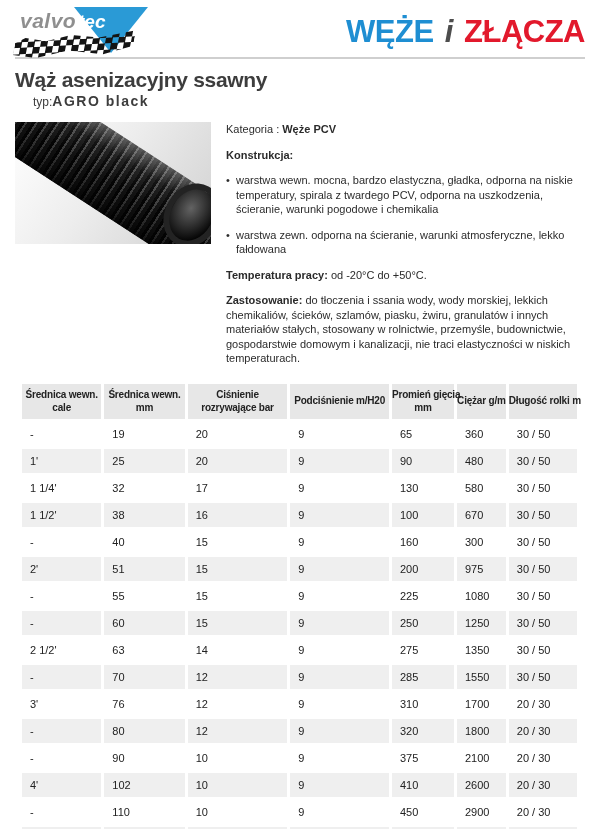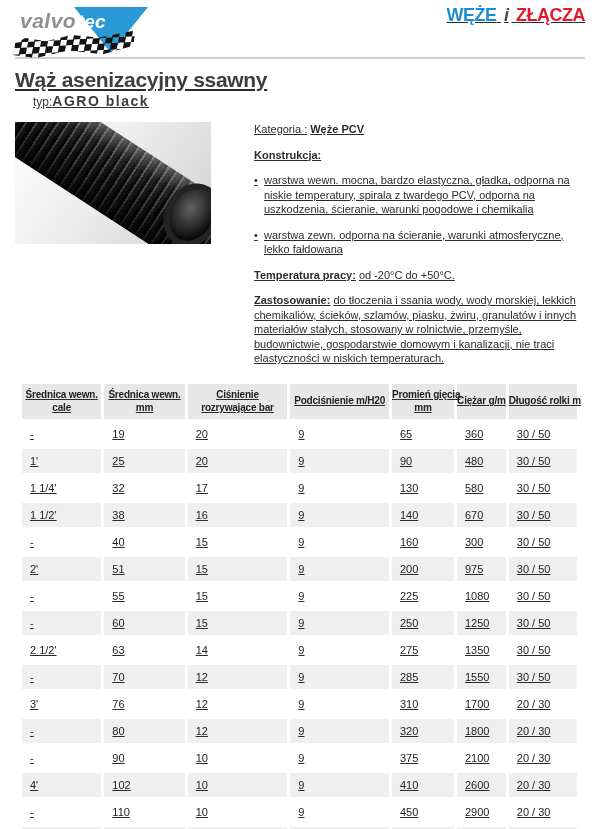--- a/index.html
+++ b/index.html
@@ -1,36 +1,36 @@
 <!DOCTYPE html>
 <html><head>
 <meta charset="utf-8">
 <style>
   html,body { margin:0; padding:0; }
   body {
     width:600px; height:829px; background:#ffffff;
     font-family:"Liberation Sans", sans-serif; color:#2b2b2b;
     -webkit-font-smoothing:antialiased;
   }
-  .page { position:relative; width:600px; height:829px; overflow:hidden; background:#fff;text-decoration:underline; }
+  .page { position:relative; width:600px; height:829px; overflow:hidden; background:#fff; }
 
   
   .topbar { display:flex; justify-content:space-between; align-items:flex-start; padding:5px 15px 0 14px; height:52px; }
   .logo { position:relative; width:150px; height:52px; }
   .logo-triangle { position:absolute; left:60px; top:2px; width:0; height:0;
     border-left:37px solid transparent; border-right:37px solid transparent; border-top:46px solid #2a9ad6; }
   .logo-valvo { position:absolute; left:6px; top:4px; z-index:2; font-size:21px; font-weight:bold; font-style:italic; color:#8f8f8f; letter-spacing:.5px; }
   .logo-tec { position:absolute; left:64px; top:6px; z-index:2; font-size:19px; font-weight:bold; font-style:italic; color:#ffffff; }
   .logo-flag { position:absolute; left:0; top:28px; z-index:1; width:120px; height:24px;
     background:repeating-conic-gradient(#141414 0% 25%, rgba(0,0,0,0) 0% 50%);
     background-size:13px 12px;
     transform:rotate(-3deg) skewX(-14deg);
     clip-path:polygon(0 30%, 8% 10%, 26% 28%, 46% 8%, 70% 24%, 100% 2%, 100% 66%, 76% 95%, 46% 72%, 20% 96%, 0 78%);
   }
-  .brand { font-size:18px; font-weight:bold; letter-spacing:-.5px; white-space:nowrap; }
+  .brand { margin-top:9px; font-size:31px; font-weight:bold; letter-spacing:-.5px; white-space:nowrap; }
   .brand .w1 { color:#1e8ed2; }
   .brand .w2 { color:#4d4d4d; font-style:italic; font-weight:bold; margin:0 3px; }
   .brand .w3 { color:#e2192c; }
 
   .rule { height:2px; background:#cfcfcf; margin:0 15px; }
 
   
   .page-title { margin:9px 0 0 15px; font-size:21px; font-weight:bold; color:#3d3d3d; letter-spacing:-.3px; }
   .type-line { margin:0 0 0 33px; color:#3d3d3d; }
   .type-label { font-size:12px; }
@@ -41,21 +41,21 @@
   .image-box { flex:none; position:relative; width:196px; height:122px; overflow:hidden;
     background:linear-gradient(125deg,#ffffff 0%,#ededed 45%,#d0d0d0 100%); }
   .hose { position:absolute; left:-45px; top:20px; width:300px; height:76px; transform:rotate(33deg); border-radius:10px;
     background:repeating-linear-gradient(90deg,#060606 0 3px,#4a4a4a 3px 5px,#161616 5px 9px); }
   .hose::after { content:""; position:absolute; inset:0; border-radius:10px;
     background:linear-gradient(180deg,rgba(255,255,255,.30) 0%,rgba(255,255,255,.06) 25%,rgba(0,0,0,.18) 55%,rgba(0,0,0,.55) 88%,rgba(0,0,0,.75) 100%); }
   .hose-end { position:absolute; right:-8px; bottom:-4px; width:54px; height:66px; transform:rotate(30deg); border-radius:50%;
     box-sizing:border-box; border:6px solid #232323;
     background:radial-gradient(ellipse at 40% 40%, #636363 0%, #2b2b2b 45%, #050505 75%); }
 
-  .details { flex:1; font-size:11px; line-height:1.32; color:#2b2b2b;margin-left:28px; }
+  .details { flex:1; font-size:11px; line-height:1.32; color:#2b2b2b; }
   .details p { margin:0 0 11px 0; }
   .details p:last-child { margin-bottom:0; }
   .bold { font-weight:bold; }
   .gap-left { margin-left:3px; }
   .bullet-item { display:flex; margin:0 0 11px 0; }
   .bullet-item .b { flex:none; width:10px; }
 
   
   table.specs { border-collapse:separate; border-spacing:3px; table-layout:fixed; width:561px; margin:15px 0 0 19px; }
   table.specs th { background:#e7e7e7; font-size:10px; font-weight:bold; color:#222; text-align:center;
@@ -176,21 +176,21 @@
           <td class="c3">9</td>
           <td class="c4">130</td>
           <td class="c5">580</td>
           <td class="c6">30 / 50</td>
         </tr>
         <tr>
           <td class="c0">1 1/2'</td>
           <td class="c1">38</td>
           <td class="c2">16</td>
           <td class="c3">9</td>
-          <td class="c4">140</td>
+          <td class="c4">100</td>
           <td class="c5">670</td>
           <td class="c6">30 / 50</td>
         </tr>
         <tr>
           <td class="c0">-</td>
           <td class="c1">40</td>
           <td class="c2">15</td>
           <td class="c3">9</td>
           <td class="c4">160</td>
           <td class="c5">300</td>

